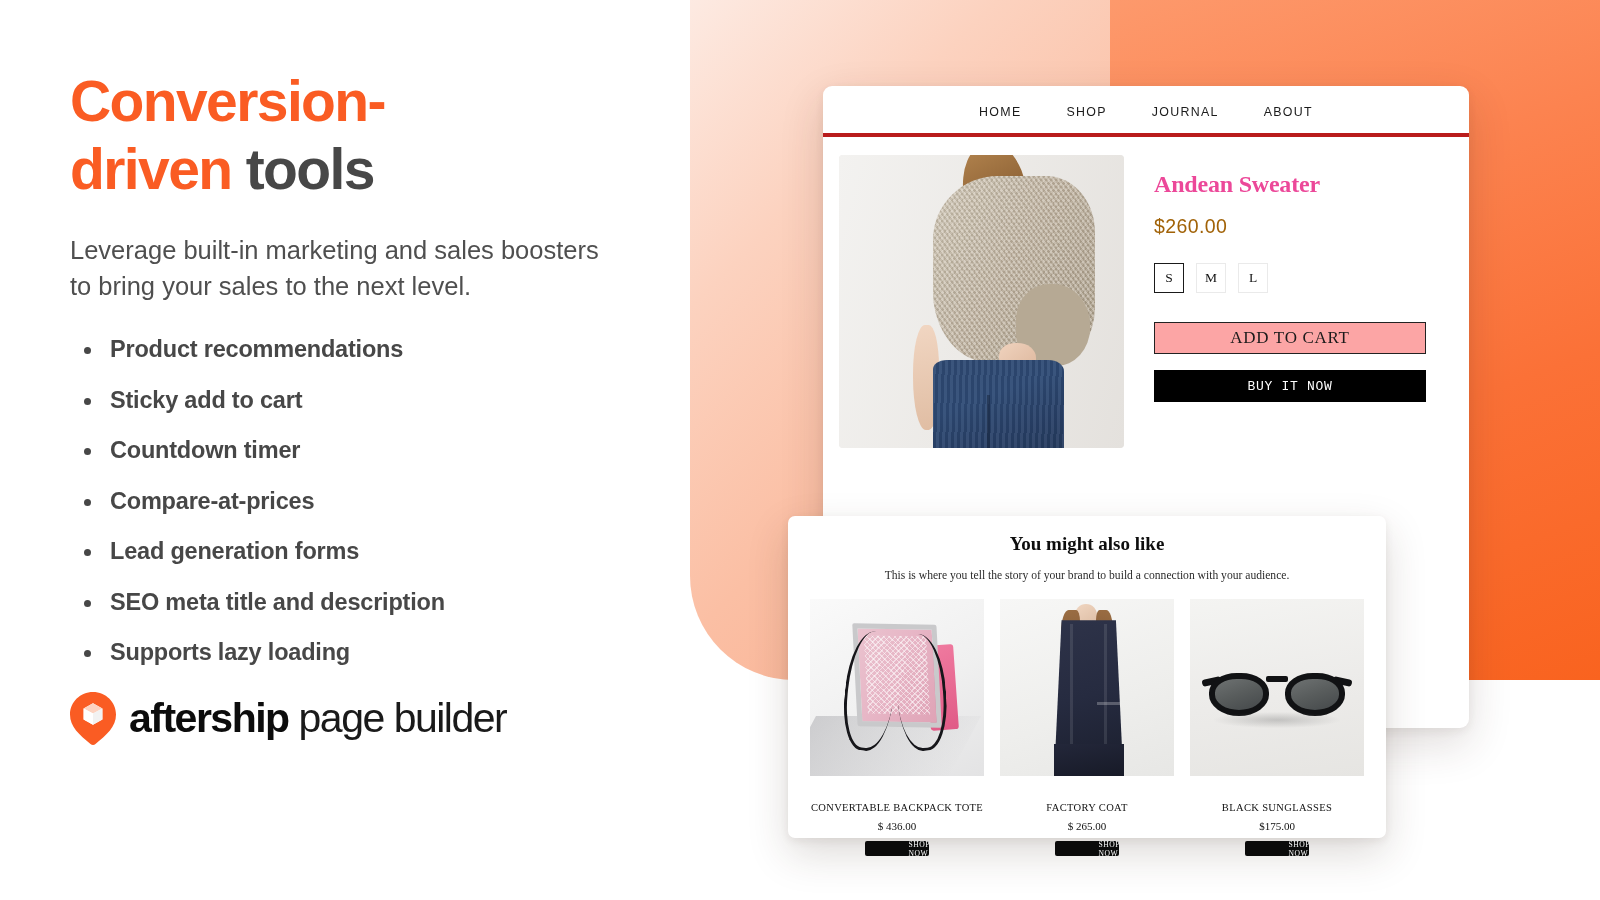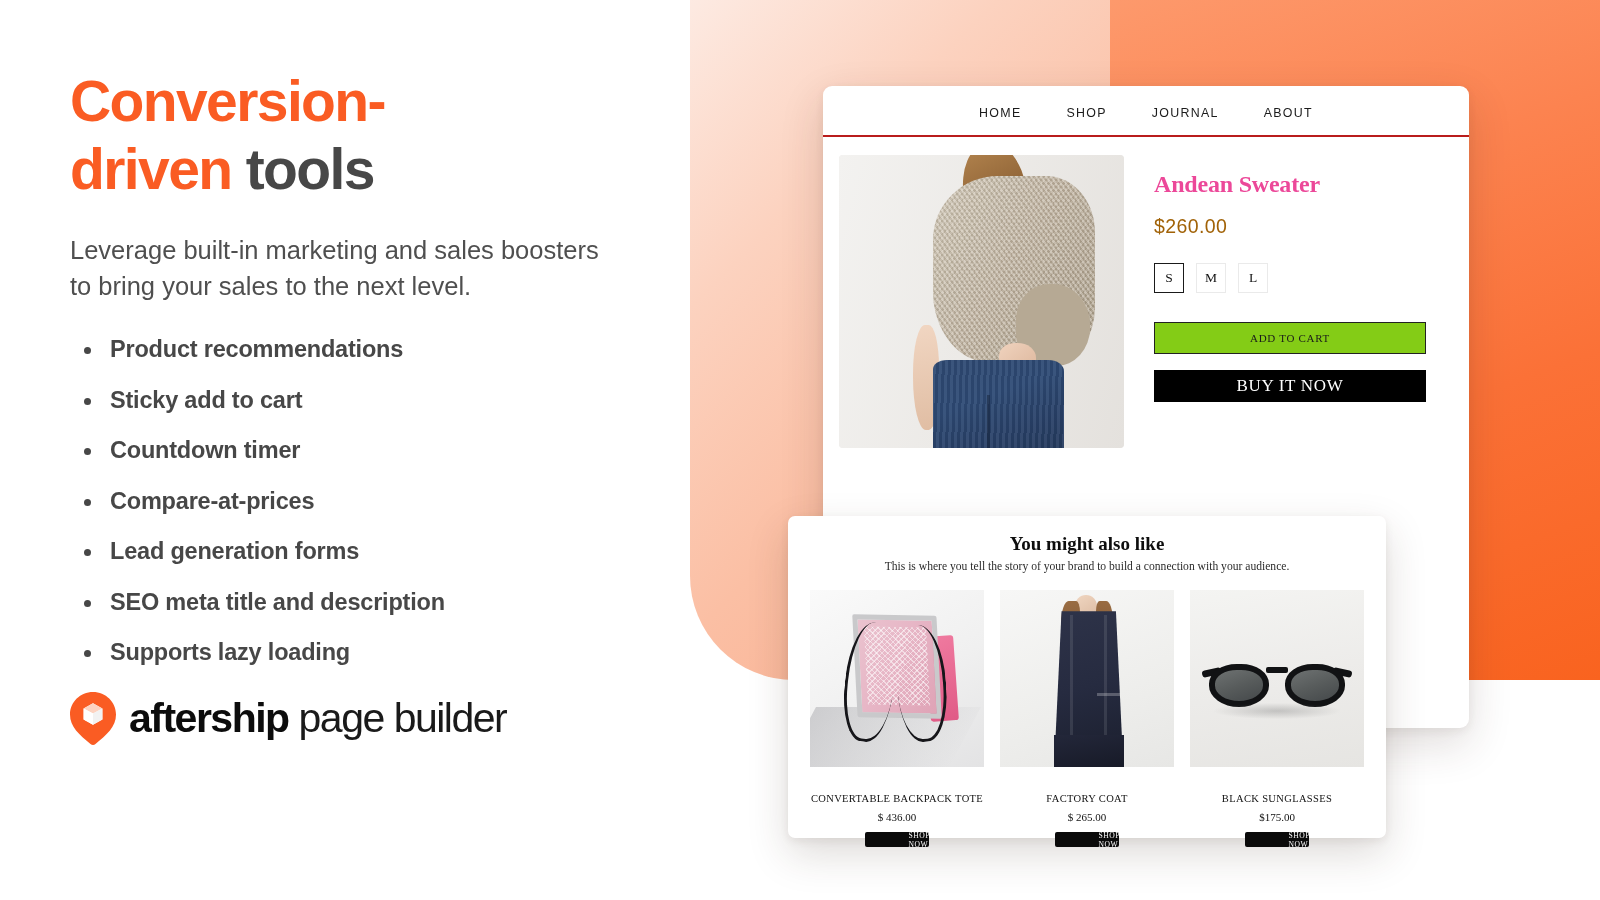--- a/index.html
+++ b/index.html
@@ -54,21 +54,21 @@
 
   
   .shop-card {
     position: absolute; left: 823px; top: 86px; width: 646px; height: 642px;
     background: #fff; border-radius: 9px;
     box-shadow: 0 16px 44px rgba(60,40,30,.16), 0 3px 10px rgba(60,40,30,.07);
     overflow: hidden;
   }
   .shop-nav {
     height: 51px; display:flex; align-items:center; justify-content:center;
-    gap: 45px; border-bottom: 2px solid #b91c1c; padding-top: 4px;
+    gap: 45px; border-bottom: 4px solid #b91c1c; padding-top: 4px;
   }
   .shop-nav span {
     font-size: 12.4px; letter-spacing: 1.3px; color: #1b1b1b; font-weight: 400;
   }
   .shop-body { display: flex; padding: 18px 22px 0 16px; gap: 30px; }
 
   .hero-photo {
     width: 285px; height: 293px; border-radius: 4px; overflow: hidden;
     position: relative; background: #eeecea; flex: 0 0 auto;
   }
@@ -123,48 +123,48 @@
   .p-price { margin-top: 17px; font-size: 19.5px; color: #a16207; letter-spacing:.4px; }
   .sizes { margin-top: 25px; display:flex; gap: 12px; }
   .size-box {
     width: 30px; height: 30px; display:flex; align-items:center; justify-content:center;
     font-family:"Liberation Serif", serif; font-size: 13.5px; color:#131313;
     border: 1px solid #eaeaea; background:#fff;
   }
   .size-box.selected { border: 1.6px solid #1a1a1a; }
   .btn-atc {
     margin-top: 29px; width: 272px; height: 32px;
-    border: 1.4px solid #222; background:#84cc16;
+    border: 1.4px solid #222; background:#fca5a5;
     display:flex; align-items:center; justify-content:center;
-    font-family:"Liberation Serif", serif; font-size:11px; color:#1a1a1a; letter-spacing:.7px;
+    font-family:"Liberation Serif", serif; font-size:17px; color:#1a1a1a; letter-spacing:.7px;
   }
   .btn-buy {
     margin-top: 16px; width: 272px; height: 32px; background:#000;
     display:flex; align-items:center; justify-content:center;
-    font-family:Liberation Serif, serif; font-size:17px; color:#fff; letter-spacing:.7px;
+    font-family:Liberation Mono, monospace; font-size:13px; color:#fff; letter-spacing:.7px;
   }
   .dashed-zone {
     position:absolute; left: 855px; top: 472px; width: 583px; height: 231px;
     border: 1.6px dashed #c9c9c9; border-radius: 5px;
   }
 
   
   .rec-card {
     position: absolute; left: 788px; top: 516px; width: 598px; height: 322px;
     background:#fff; border-radius: 7px;
     box-shadow: 0 16px 40px rgba(60,40,30,.17), 0 3px 9px rgba(60,40,30,.08);
     padding: 17px 22px 0 22px;
   }
   .rec-title {
     text-align:center; font-family:"Liberation Serif", serif; font-weight:700;
     font-size:19px; color:#0e0e0e;
   }
   .rec-sub {
     text-align:center; font-family:"Liberation Serif", serif;
-    font-size:11.6px; color:#2b2b2b; margin-top:5px;
+    font-size:11.6px; color:#2b2b2b; margin-top:14px;
   }
   .rec-grid { margin-top: 17px; display:flex; gap: 16px; justify-content:center; }
   .rec-item { width: 174px; }
   .rec-img { width: 174px; height: 177px; background:#f1f1f1; position:relative; overflow:hidden; }
   .rec-name {
     margin-top: 26px; text-align:center; font-family:"Liberation Serif", serif;
     font-size: 10.5px; letter-spacing:.35px; color:#111;
   }
   .rec-price {
     margin-top: 7px; text-align:center; font-family:"Liberation Serif", serif;

